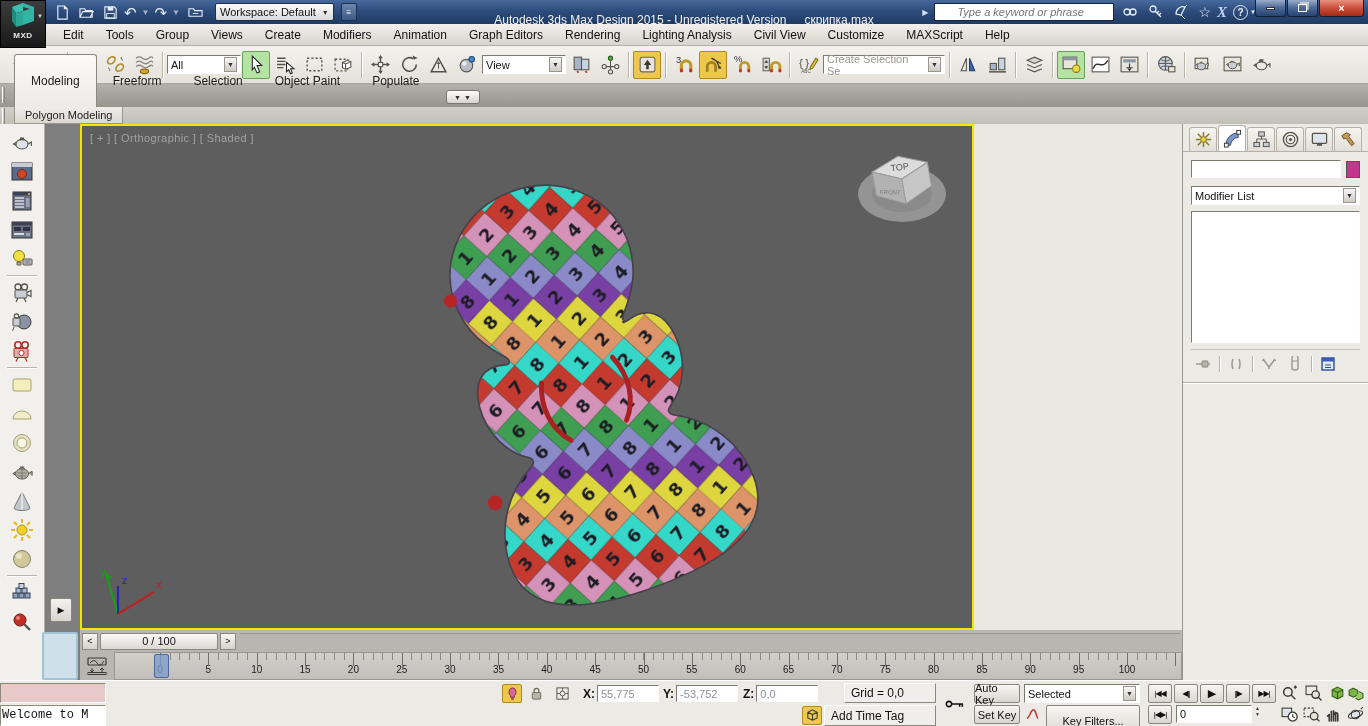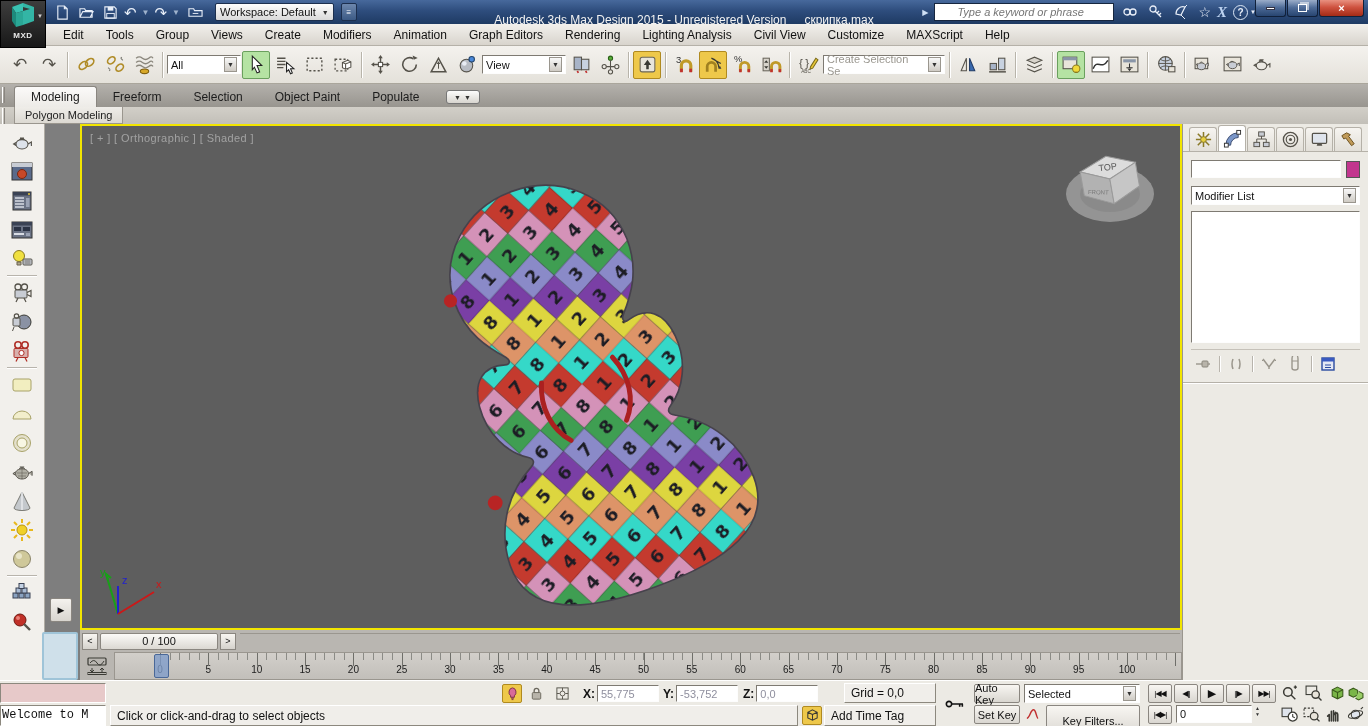--- a/index.html
+++ b/index.html
@@ -76,21 +76,21 @@
     display:flex; align-items:center; justify-content:space-between; padding:0 3px; gap:4px;
     font-size:11px; color:#111; cursor:pointer; }
   .dd .arr { font-size:7px; color:#333; background:linear-gradient(#f8f8f8,#cfcbc4);
     border:1px solid #9a968e; width:13px; height:15px; display:flex; align-items:center; justify-content:center;}
   .ghost { color:#9a978f; }
   .glyph { font-size:17px; color:#55524a; line-height:1; }
 
   
   #ribbon1 { position:absolute; left:0; top:84px; width:1368px; height:23px;
     background:linear-gradient(#b4b1ac,#98958f); display:flex; align-items:flex-end; padding-left:14px; }
-  .rtab { padding:3px 16px; font-size:12px; color:#1c1c1c; cursor:pointer; }
+  .rtab { padding:19px 16px; font-size:12px; color:#1c1c1c; cursor:pointer; }
   .rtab.active { background:linear-gradient(#fbfaf9,#edebe7); border:1px solid #8a8680; border-bottom:none;
     border-radius:3px 3px 0 0; }
   #ribbon-min { margin-left:10px; margin-bottom:3px; width:34px; height:14px; border:1px solid #777;
     border-radius:3px; background:linear-gradient(#fcfcfc,#d8d5cf); display:flex; align-items:center;
     justify-content:center; gap:3px; font-size:7px; color:#333; cursor:pointer;}
   #ribbon2 { position:absolute; left:0; top:107px; width:1368px; height:17px;
     background:linear-gradient(#d2cfc8,#c2bfb8); }
   #polytab { position:absolute; left:14px; top:0; height:17px; padding:2px 10px; font-size:11px;
     background:linear-gradient(#efedе9,#dcd9d2); background:linear-gradient(#efede9,#dcd9d2);
     border:1px solid #9a968e; border-top:none; color:#222; cursor:pointer; }
@@ -104,21 +104,21 @@
   .lbtn { width:34px; height:29px; display:flex; align-items:center; justify-content:center; cursor:pointer;}
   .lbtn svg { width:24px; height:24px; }
   .lsep { width:30px; height:1px; background:#b8b4ac; box-shadow:0 1px 0 #fff; margin:2px 0; }
   #strip-expand { position:absolute; left:50px; top:474px; width:22px; height:24px;
     background:linear-gradient(#f4f2ee,#d8d5cf); border:1px solid #8a8680; border-radius:2px;
     display:flex; align-items:center; justify-content:center; font-size:9px; color:#111; cursor:pointer;}
   #blank-btn { position:absolute; left:42px; top:508px; width:36px; height:48px;
     background:#cfe0ea; border:2px solid #9fc4d8; border-radius:2px; cursor:pointer; }
 
   
-  #viewport { position:absolute; left:80px; top:124px; width:1102px; height:506px;
+  #viewport { position:absolute; left:80px; top:124px; width:894px; height:506px;
     background:var(--vp-bg); border:2px solid var(--vp-border); }
   #vplabel { position:absolute; left:8px; top:6px; color:#a2a2a2; font-size:11px; letter-spacing:.4px;
     cursor:pointer; }
   #viewcube { position:absolute; right:18px; top:14px; cursor:pointer; }
   #axis-tripod { position:absolute; left:14px; bottom:6px; }
 
   
   #cmdpanel { position:absolute; left:1182px; top:124px; width:186px; height:556px;
     background:var(--panel); border-left:1px solid #9a968e; }
   #cp-tabs { display:flex; align-items:flex-end; height:28px; padding:2px 4px 0 6px; gap:1px;
@@ -985,23 +985,20 @@
       <span class="tick-label" style="left: 915.3px;">90</span>
       <span class="tick-label" style="left: 963.65px;">95</span>
       <span class="tick-label" style="left: 1012px;">100</span>
     </div>
 </div>
 
 <div id="statusbar">
   <div id="macro-pane"></div>
   <div id="listener-pane">Welcome to M</div>
 
-  <div class="stat-cell" style="left:110px; top:24px; width:688px; height:21px;">
-    <span>Click or click-and-drag to select objects</span>
-  </div>
 
   <div class="mini on-amber abs" style="left:502px; top:3px;">
     <svg viewBox="0 0 16 16">
         <path d="M8,2 a4,4.6 0 0 1 2,8.4 l0,1.6 h-4 l0,-1.6 a4,4.6 0 0 1 2,-8.4 z" fill="#d86a9a" stroke="#7a2a4a"></path>
         <path d="M6.5,13 h3 M7,14.5 h2" stroke="#7a2a4a"></path>
       </svg>
     </div>
   <div class="mini abs" style="left:526px; top:3px;">
     <svg viewBox="0 0 16 16">
         <rect x="3.5" y="7" width="9" height="7" rx="1" fill="#b8b4aa" stroke="#6a665c"></rect>

